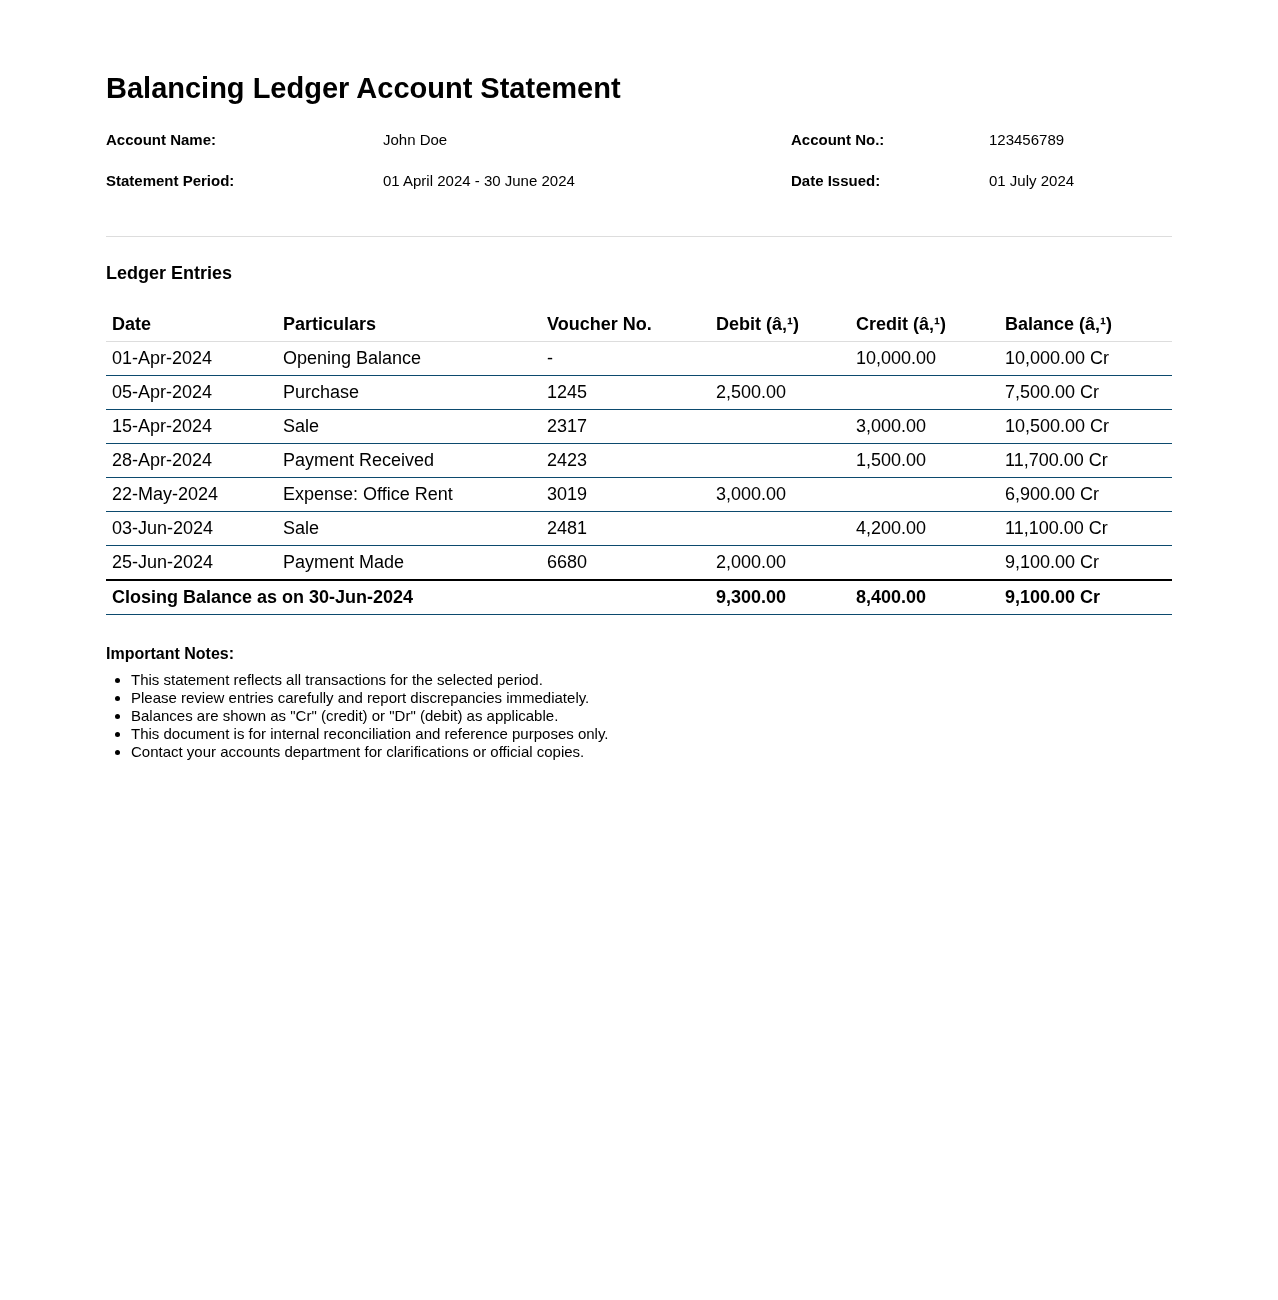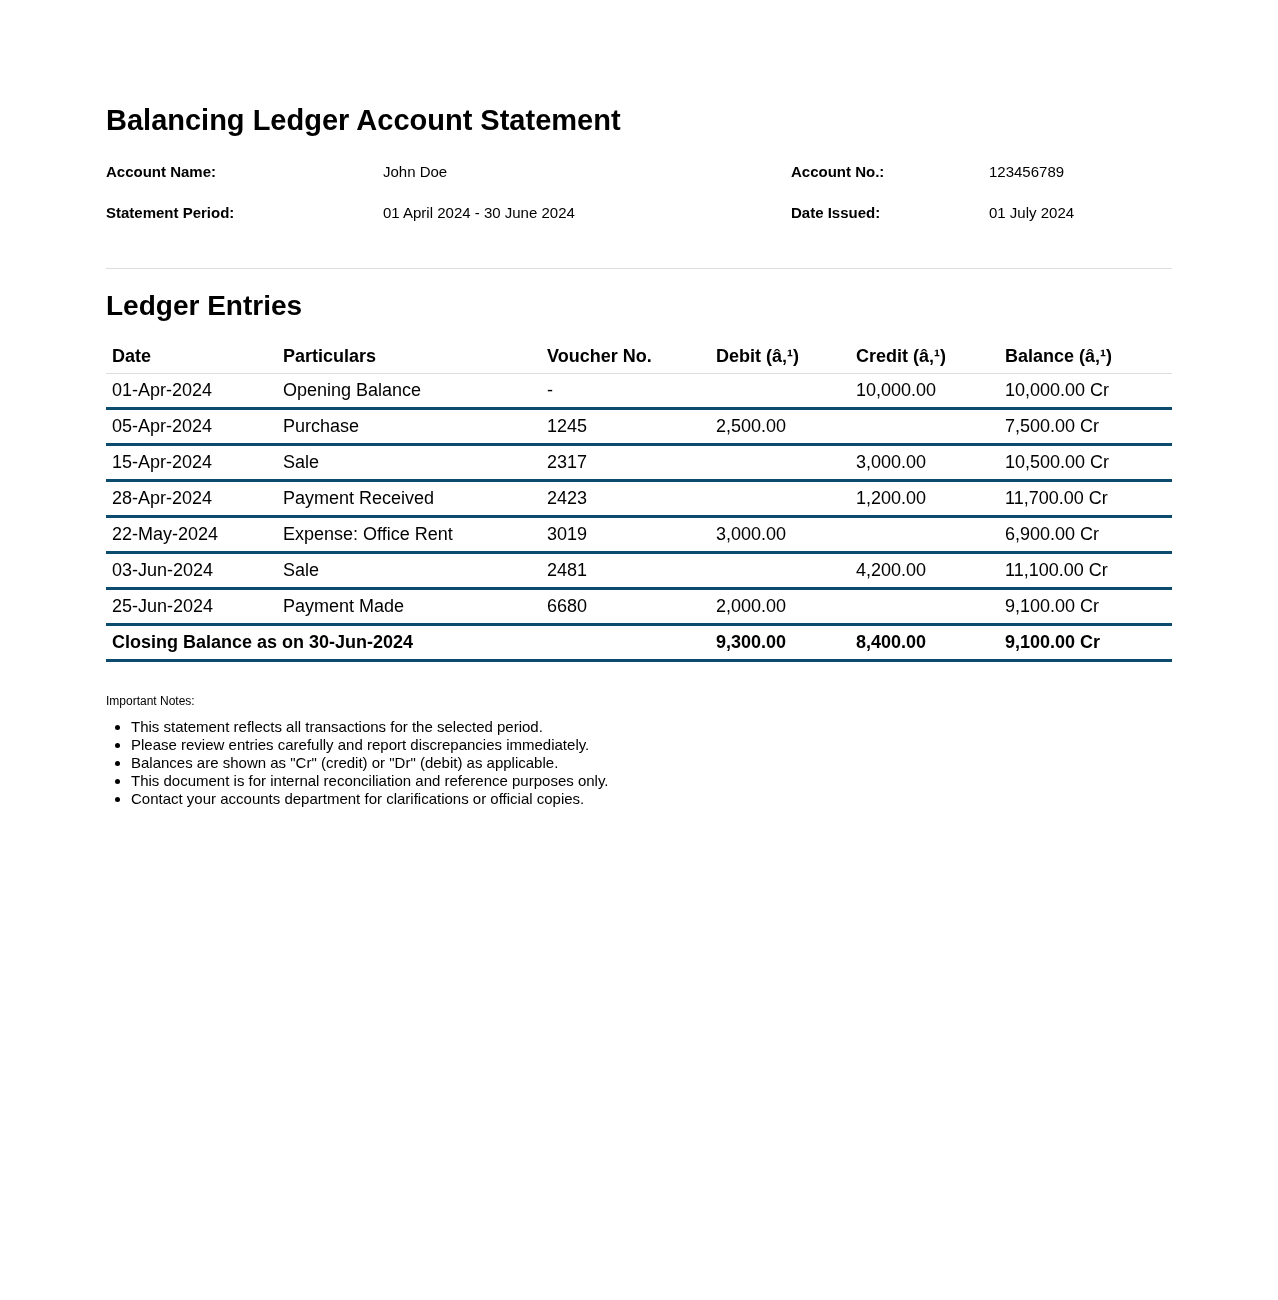--- a/index.html
+++ b/index.html
@@ -5,21 +5,21 @@
   html, body {
     margin: 0;
     padding: 0;
     background: #ffffff;
     color: #000000;
     font-family: "Liberation Sans", sans-serif;
   }
   .page {
     width: 1066px;
     margin: 0 auto;
-    padding-top: 104px;
+    padding-top: 72px;
     min-height: 1300px;
     box-sizing: border-box;
   }
   .doc-title {
     font-size: 29px;
     font-weight: bold;
     margin: 0 0 26px 0;
     line-height: 33px;
   }
   .account-info {
@@ -30,53 +30,53 @@
     line-height: 17px;
   }
   .account-info .label { font-weight: bold; }
   .divider {
     border: none;
     border-top: 1px solid #dddddd;
     margin: 47px 0 0 0;
     height: 0;
   }
   .section-title {
-    font-size: 28px;
+    font-size: 18px;
     font-weight: bold;
     margin: 24px 0 22px 0;
     line-height: 25px;
   }
   table.ledger {
     width: 100%;
     border-collapse: collapse;
     font-size: 18px;
     table-layout: fixed;
   }
   table.ledger th {
     text-align: left;
     font-weight: bold;
     padding: 8px 6px;
     border-bottom: 1px solid #dddddd;
     line-height: 17px;
   }
   table.ledger td {
     padding: 8px 6px;
-    border-bottom: 3px solid #0c4a6e;
+    border-bottom: 1px solid #0c4a6e;
     line-height: 17px;
     overflow: hidden;
     white-space: nowrap;
   }
   tr.closing-row td {
     font-weight: bold;
     border-top: 2px solid #000000;
   }
   .notes { margin-top: 30px; }
   .notes-title {
-    font-size: 12px;
-    font-weight: normal;
+    font-size: 16px;
+    font-weight: bold;
     margin: 0 0 8px 0;
     line-height: 18px;
   }
   .notes ul {
     margin: 8px 0 0 0;
     padding-left: 25px;
   }
   .notes li {
     font-size: 15px;
     line-height: 18px;
@@ -146,21 +146,21 @@
           <td>2317</td>
           <td></td>
           <td>3,000.00</td>
           <td>10,500.00 Cr</td>
         </tr>
         <tr>
           <td>28-Apr-2024</td>
           <td>Payment Received</td>
           <td>2423</td>
           <td></td>
-          <td>1,200.00</td>
+          <td>1,500.00</td>
           <td>11,700.00 Cr</td>
         </tr>
         <tr>
           <td>22-May-2024</td>
           <td>Expense: Office Rent</td>
           <td>3019</td>
           <td>3,000.00</td>
           <td></td>
           <td>6,900.00 Cr</td>
         </tr>

